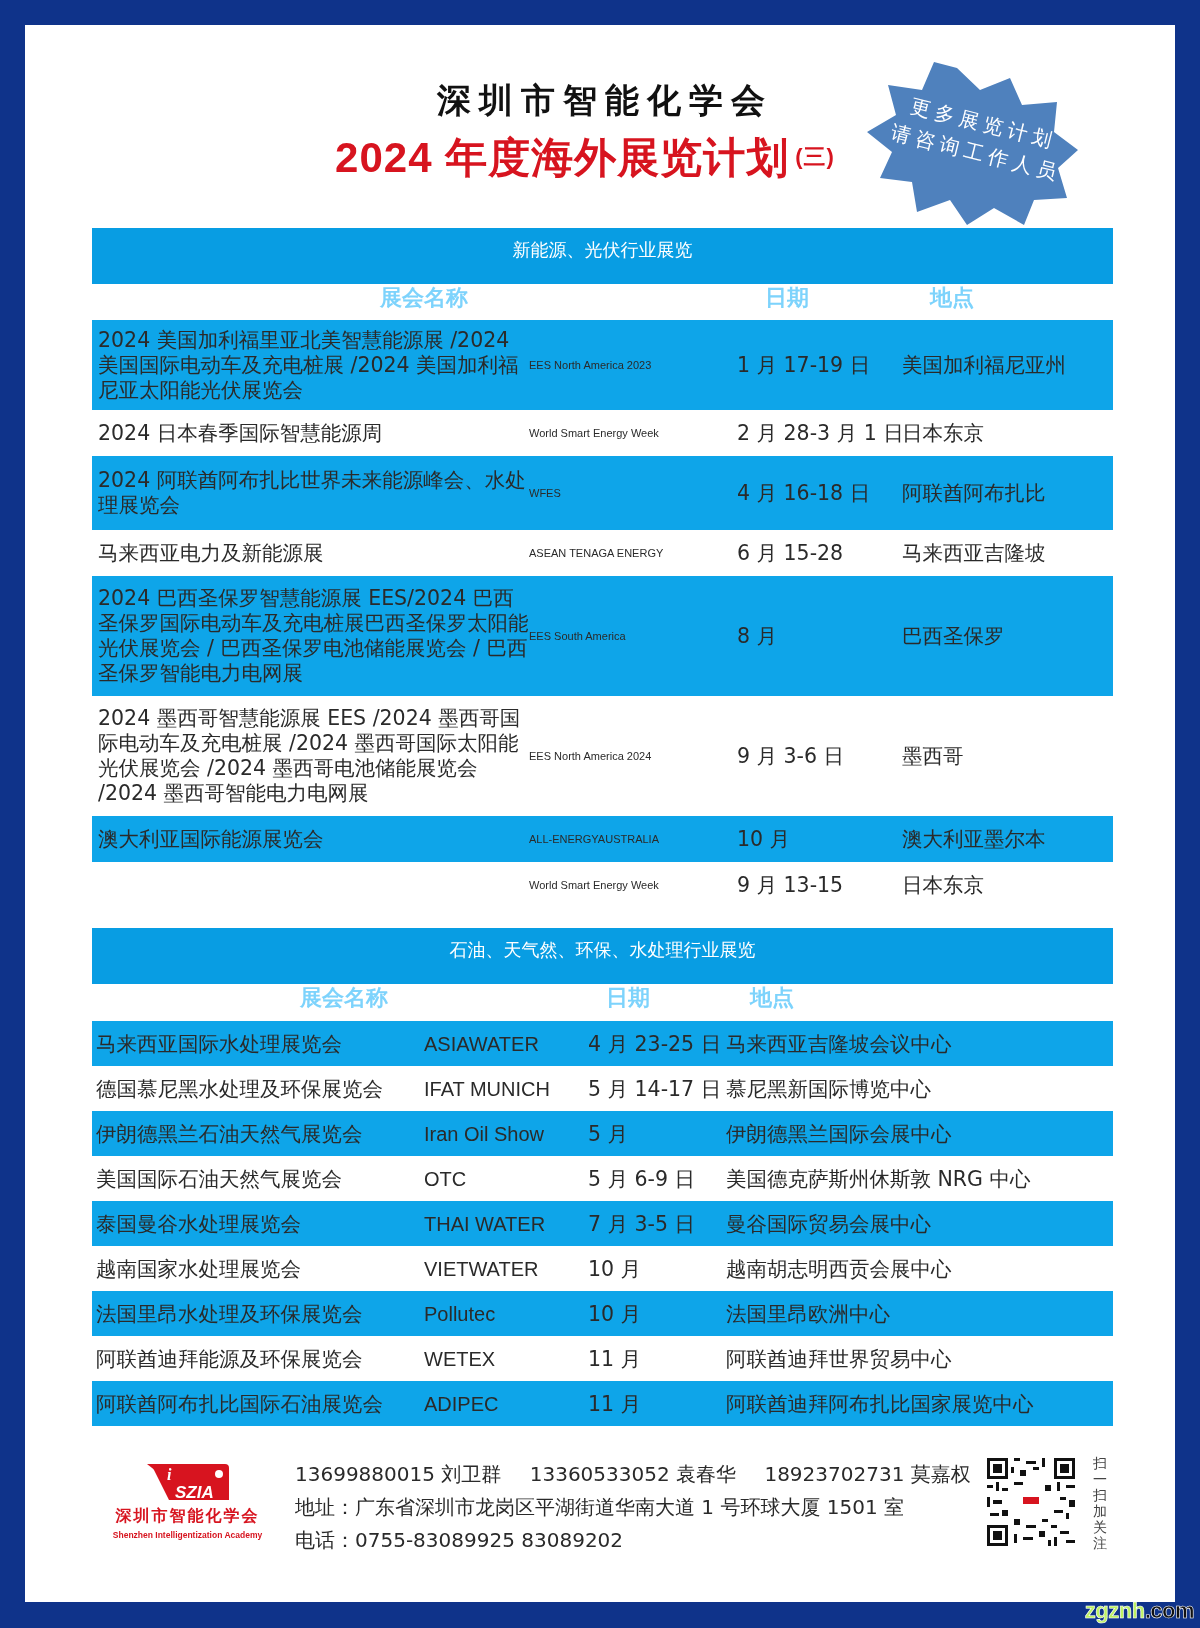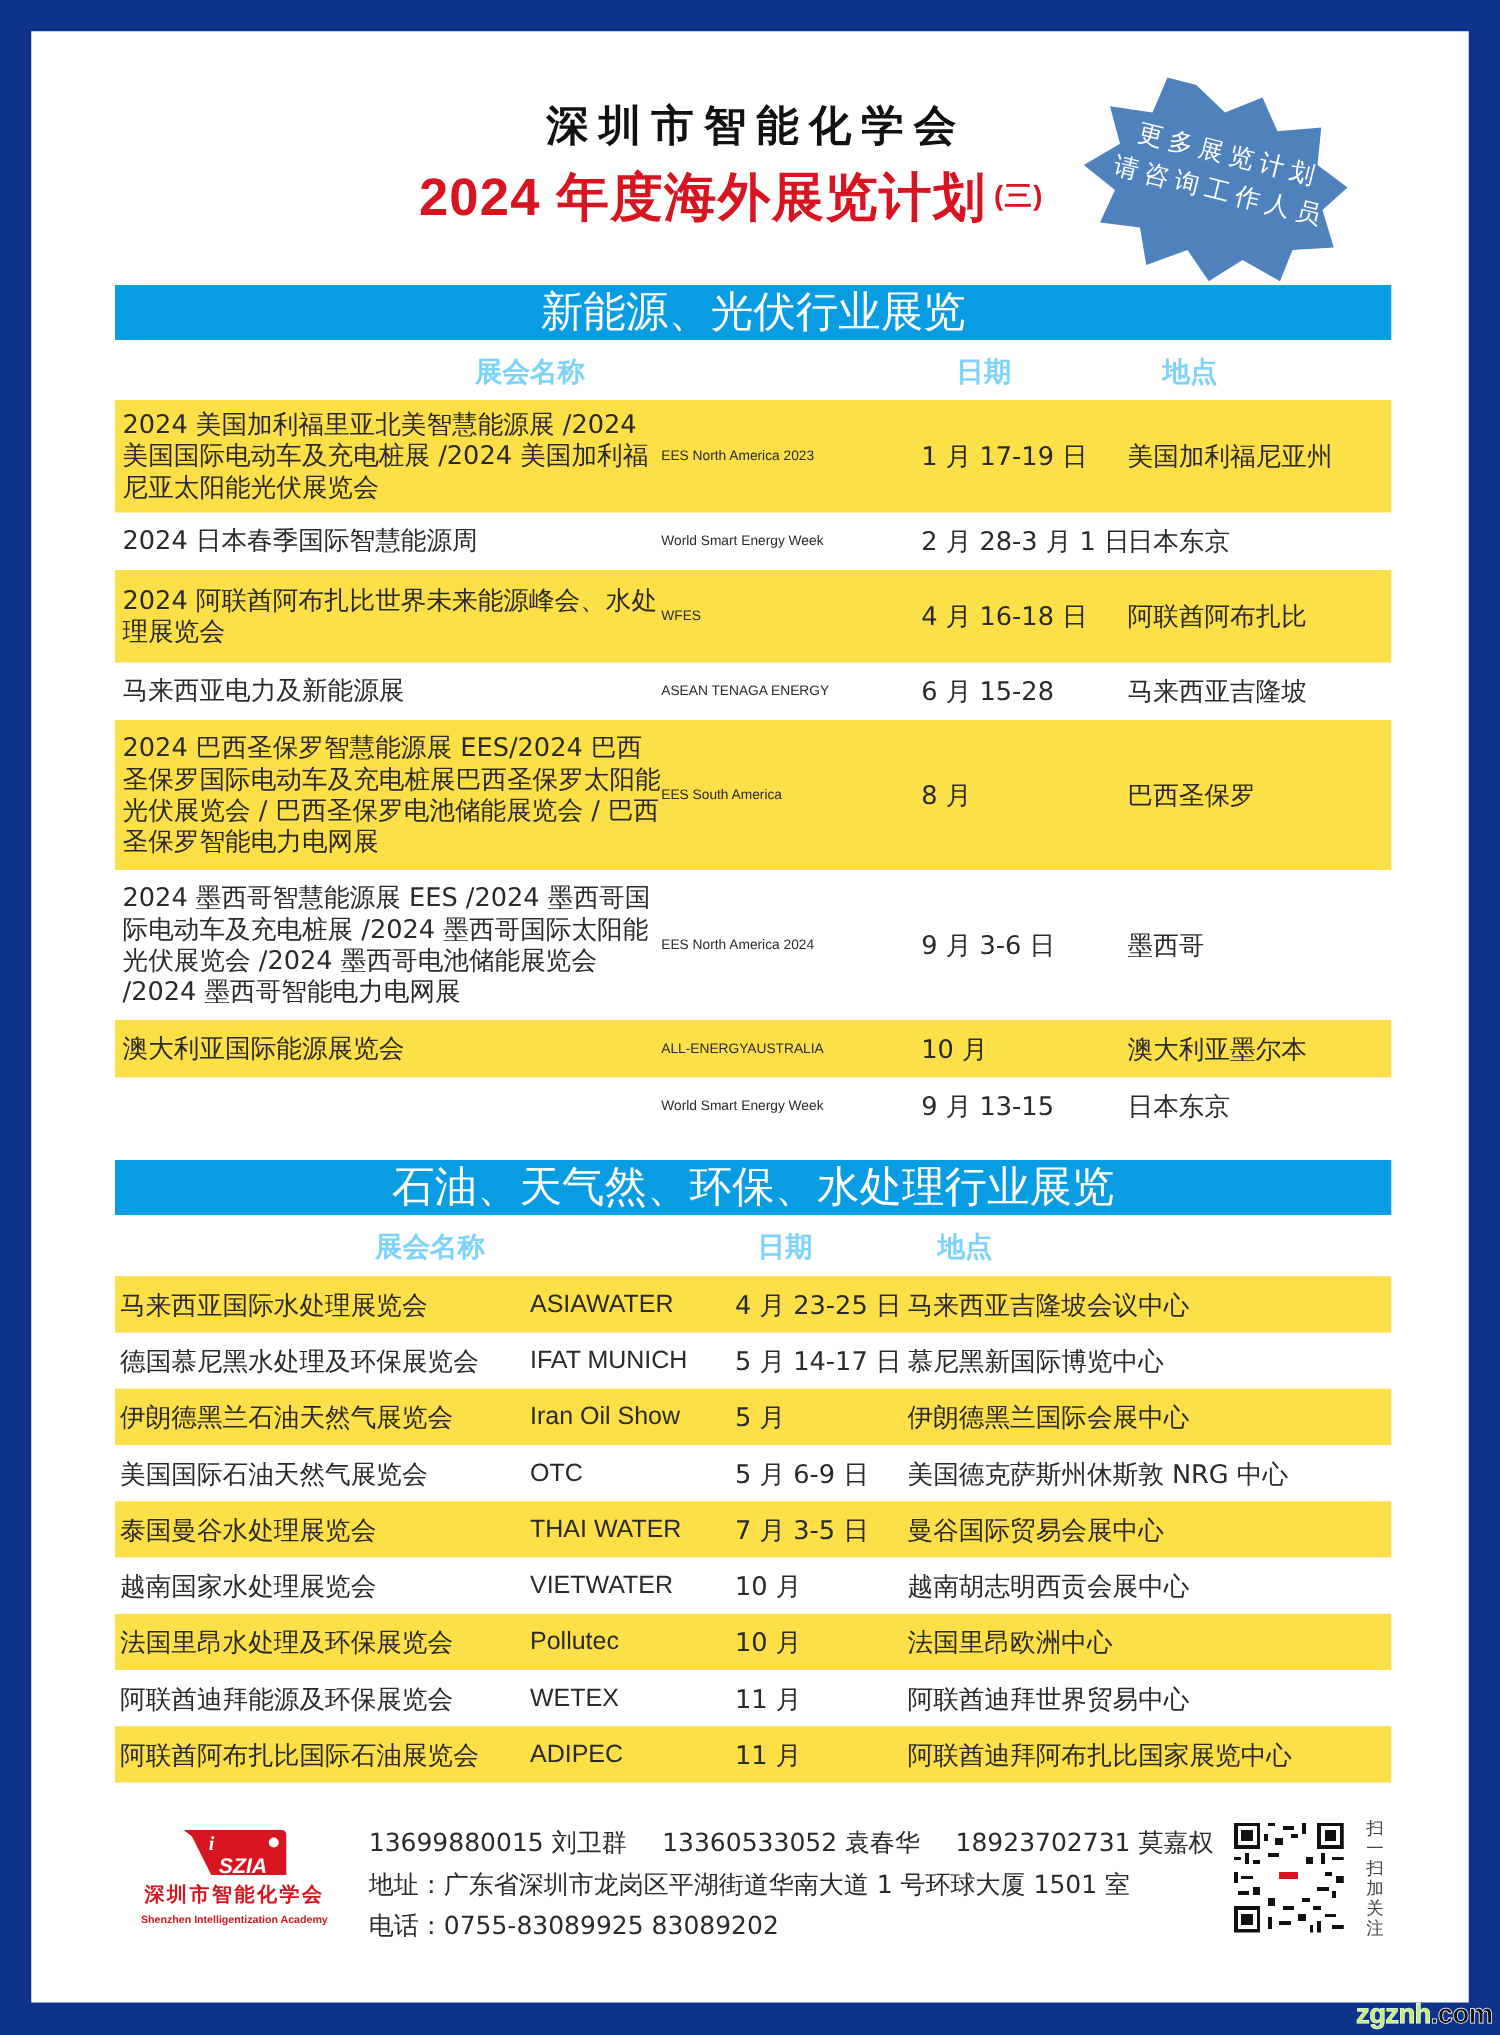--- a/index.html
+++ b/index.html
@@ -60,39 +60,39 @@
     line-height: 30px;
     letter-spacing: 5px;
     text-align: center;
   }
 
   .section-bar {
     position: absolute;
     background: #089de3;
     color: #fff;
     text-align: center;
-    font-size: 34px;
+    font-size: 18px;
     line-height: 44px;
-    height: 44px;
+    height: 56px;
   }
   .col-head {
     position: absolute;
     color: #7dd3fc;
     font-size: 22px;
     font-weight: bold;
   }
   .table { position: absolute; }
   .row {
     position: absolute;
     left: 0;
     display: flex;
     align-items: center;
     color: #2a2a2a;
   }
-  .row.gray { background: #fde047; }
+  .row.gray { background: #0ea5e9; }
   .cell { position: absolute; top: 50%; transform: translateY(-50%); }
   .t1 .cell.name { left: 6px; width: 432px; font-size: 20.5px; line-height: 25px; }
   .t1 .cell.en { left: 437px; width: 215px; font-size: 11px; font-family: "Liberation Sans", sans-serif; white-space: nowrap; }
   .t1 .cell.date { left: 645px; font-size: 20.5px; white-space: nowrap; }
   .t1 .cell.loc { left: 810px; font-size: 20.5px; white-space: nowrap; }
 
   .t2 .cell.name { left: 4px; font-size: 20.5px; white-space: nowrap; }
   .t2 .cell.en { left: 332px; font-size: 20px; font-family: "Liberation Sans", sans-serif; white-space: nowrap; }
   .t2 .cell.date { left: 496px; font-size: 20.5px; white-space: nowrap; }
   .t2 .cell.loc { left: 634px; font-size: 20.5px; white-space: nowrap; }

